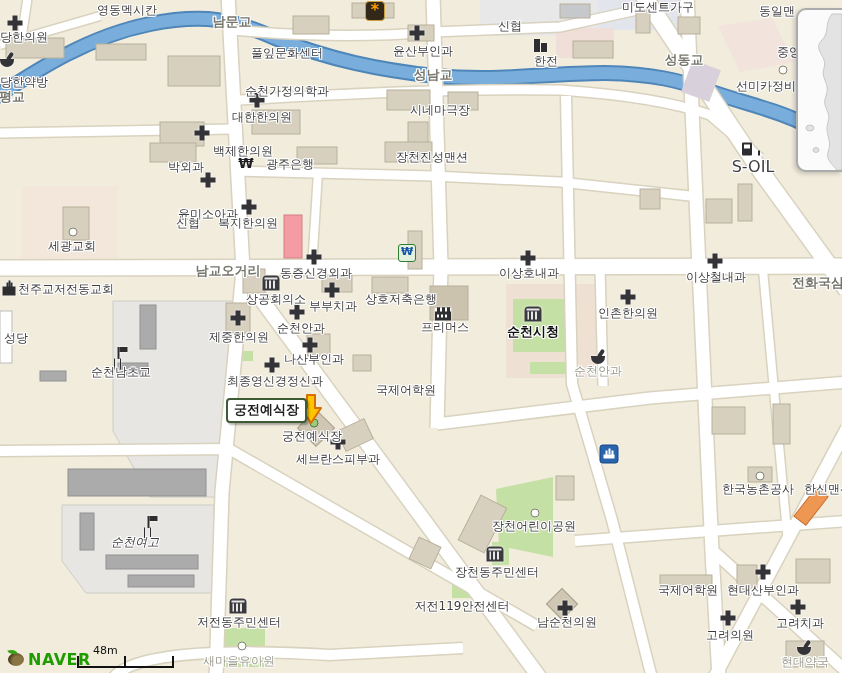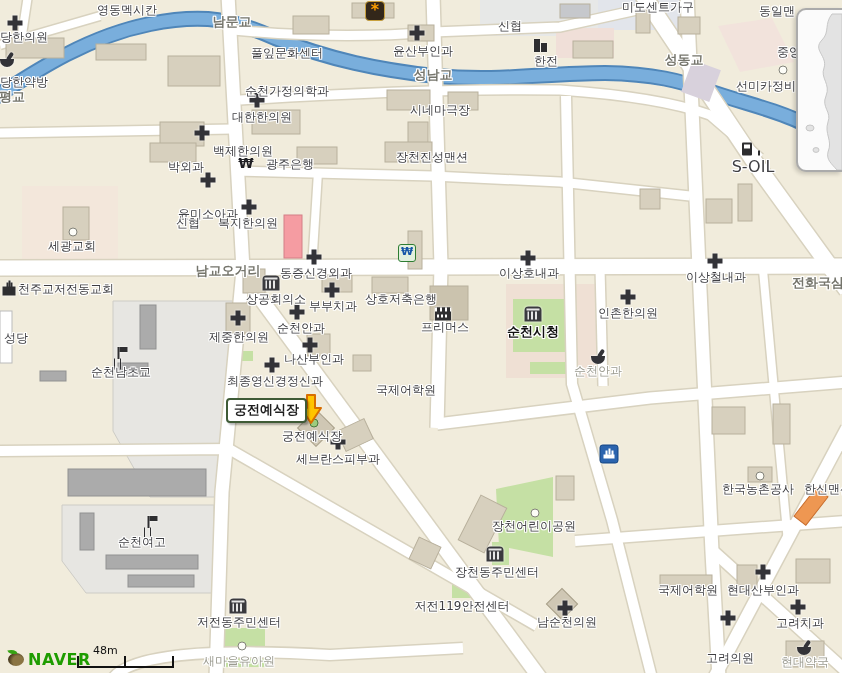--- a/index.html
+++ b/index.html
@@ -299,31 +299,31 @@
     <div class="lbl" style="left: 301px; top: 328px;">순천안과</div>
     <div class="lbl" style="left: 445px; top: 327px;">프리머스</div>
     <div class="lbl boldblack" style="left: 533px; top: 332px;">순천시청</div>
     <div class="lbl faded" style="left: 598px; top: 371px;">순천안과</div>
     <div class="lbl" style="left: 314px; top: 359px;">나산부인과</div>
     <div class="lbl" style="left: 275px; top: 381px;">최종영신경정신과</div>
     <div class="lbl" style="left: 406px; top: 390px;">국제어학원</div>
     <div class="lbl" style="left: 312px; top: 436px;">궁전예식장</div>
     <div class="lbl" style="left: 338px; top: 459px;">세브란스피부과</div>
     <div class="lbl" style="left: 121px; top: 372px;">순천남초교</div>
-    <div class="lbl" style="left: 142px; top: 542px;">순천여고</div>
+    <div class="lbl" style="left: 135px; top: 542px; font-style: italic;">순천여고</div>
     <div class="lbl" style="left: 239px; top: 622px;">저전동주민센터</div>
     <div class="lbl faded" style="left: 239px; top: 661px;">새마을유아원</div>
     <div class="lbl" style="left: 534px; top: 526px;">장천어린이공원</div>
     <div class="lbl" style="left: 497px; top: 572px;">장천동주민센터</div>
     <div class="lbl" style="left: 462px; top: 606px;">저전119안전센터</div>
     <div class="lbl" style="left: 567px; top: 622px;">남순천의원</div>
     <div class="lbl" style="left: 688px; top: 590px;">국제어학원</div>
     <div class="lbl" style="left: 763px; top: 590px;">현대산부인과</div>
     <div class="lbl" style="left: 800px; top: 623px;">고려치과</div>
-    <div class="lbl" style="left: 730px; top: 635px; margin-top: 23px;">고려의원</div>
+    <div class="lbl" style="left: 730px; top: 635px;">고려의원</div>
     <div class="lbl faded" style="left: 805px; top: 662px;">현대약국</div>
     <div class="lbl" style="left: 758px; top: 489px;">한국농촌공사</div>
     <div class="lbl" style="left: 828px; top: 489px;">한신맨션</div>
   </div>
 
 <div id="highlight-label">궁전예식장</div>
 
 <div id="marker">
   <svg width="22" height="31" viewBox="0 0 22 31">
     <path d="M7 1 h8 v13 h6 L11 29 L1 14 h6 z" fill="#FFC400" stroke="#D86E00" stroke-width="2" stroke-linejoin="round"></path>

